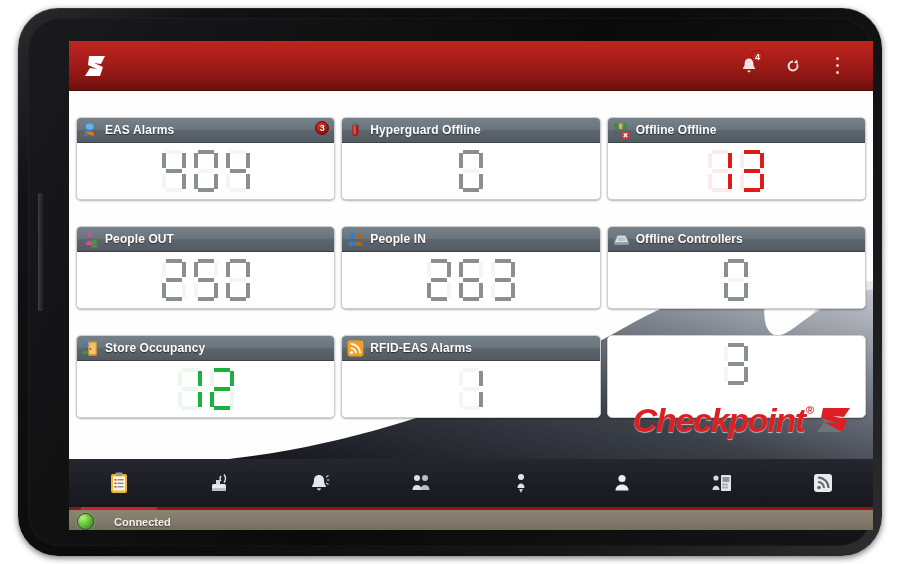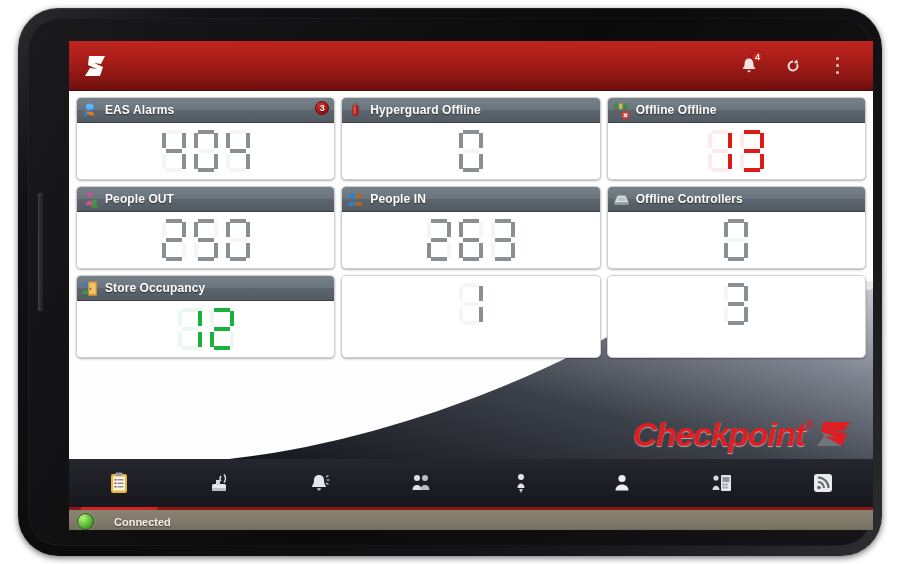--- a/index.html
+++ b/index.html
@@ -153,20 +153,21 @@
     z-index: 2;
   }
 
   .tile {
     background: #ffffff;
     border-radius: 5px;
     box-shadow: 0 1px 2px rgba(0,0,0,.30);
     overflow: hidden;
     border: 1px solid #cfcfcf;
     cursor: pointer;
+    margin-top: 20px;
   }
   .tile-head {
     position: relative;
     height: 24px;
     background: linear-gradient(180deg, #76818a 0%, #6a747d 48%, #5d666e 52%, #525b62 100%);
     display: flex;
     align-items: center;
     padding: 0 6px 0 4px;
     border-bottom: 1px solid #3f4046;
   }
@@ -241,21 +242,21 @@
   .digit .sf { left: 1px; top: 3px; }
   .digit .sb { right: 1px; top: 3px; }
   .digit .se { left: 1px; top: 24px; }
   .digit .sc { right: 1px; top: 24px; }
   .digit span.off { opacity: .085; }
 
   
   #brand {
     position: absolute;
     right: 22px;
-    bottom: 8px;
+    bottom: 22px;
     z-index: 3;
     display: flex;
     align-items: flex-start;
     justify-content: space-between;
   }
   #brand-word {
     font-family: "Liberation Sans", sans-serif;
     font-style: italic;
     font-weight: bold;
     font-size: 34px;
@@ -631,20 +632,29 @@
                   <span class="sc off"></span>
                   <span class="sd"></span>
                   <span class="se"></span>
                   <span class="sf off"></span>
                   <span class="sg"></span>
                 </div>
               </div>
             </div>
           </div>
           <div class="tile">
+            <div class="tile-head">
+              <svg class="tile-icon" viewBox="0 0 24 24">
+                <rect x="2" y="2" width="20" height="20" rx="3" fill="#f0a021"></rect>
+                <circle cx="7" cy="17" r="2" fill="#fff"></circle>
+                <path d="M6 12.5a5.5 5.5 0 0 1 5.5 5.5h2.2A7.7 7.7 0 0 0 6 10.3z" fill="#fff"></path>
+                <path d="M6 7.2a10.8 10.8 0 0 1 10.8 10.8H19A13 13 0 0 0 6 5z" fill="#fff"></path>
+              </svg>
+              <span class="tile-title">RFID-EAS Alarms</span>
+            </div>
             <div class="tile-body">
               <div class="seg-row" style="color: rgb(138, 143, 148);">
                 <div class="digit">
                   <span class="sa off"></span>
                   <span class="sb"></span>
                   <span class="sc"></span>
                   <span class="sd off"></span>
                   <span class="se off"></span>
                   <span class="sf off"></span>
                   <span class="sg off"></span>

